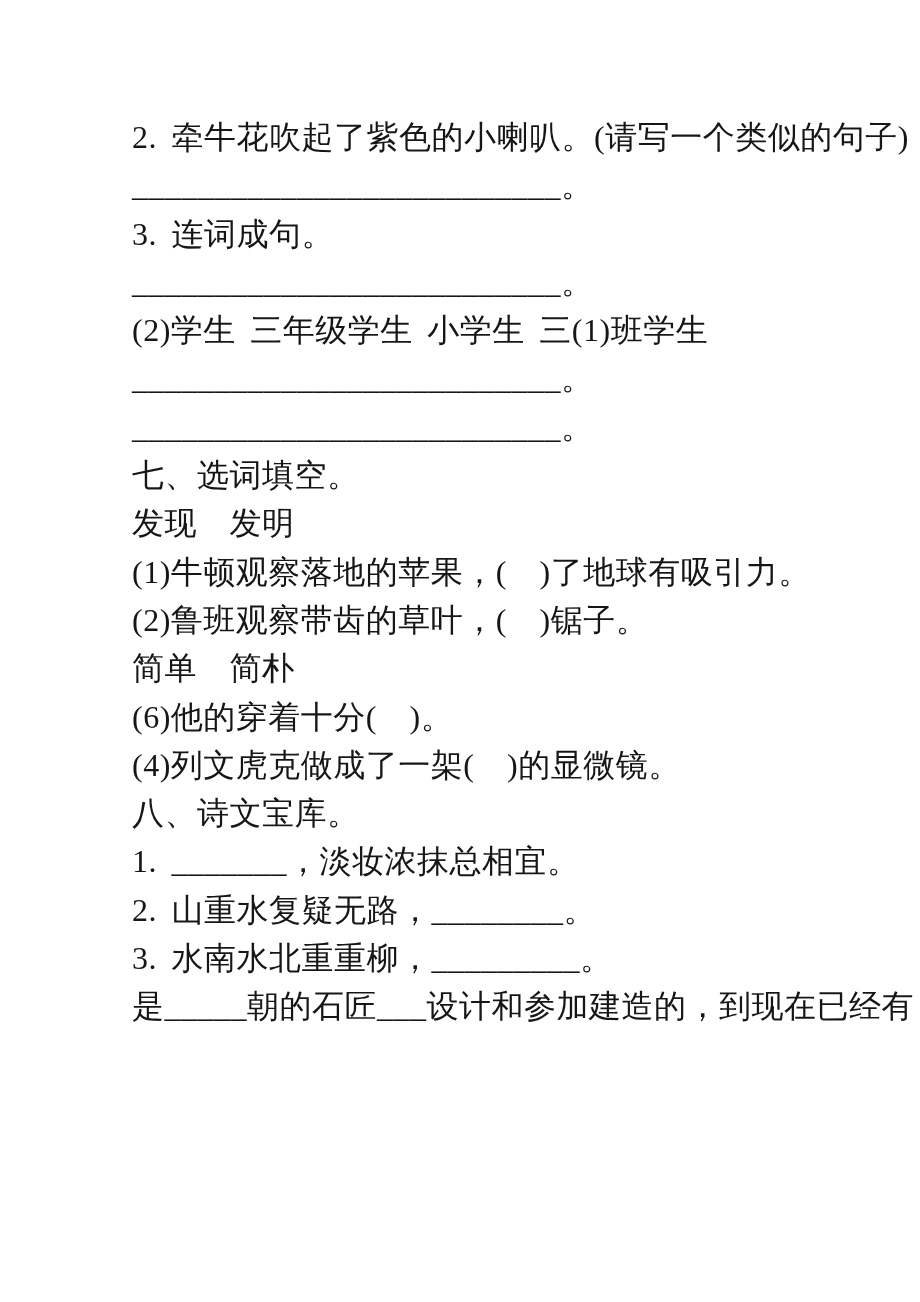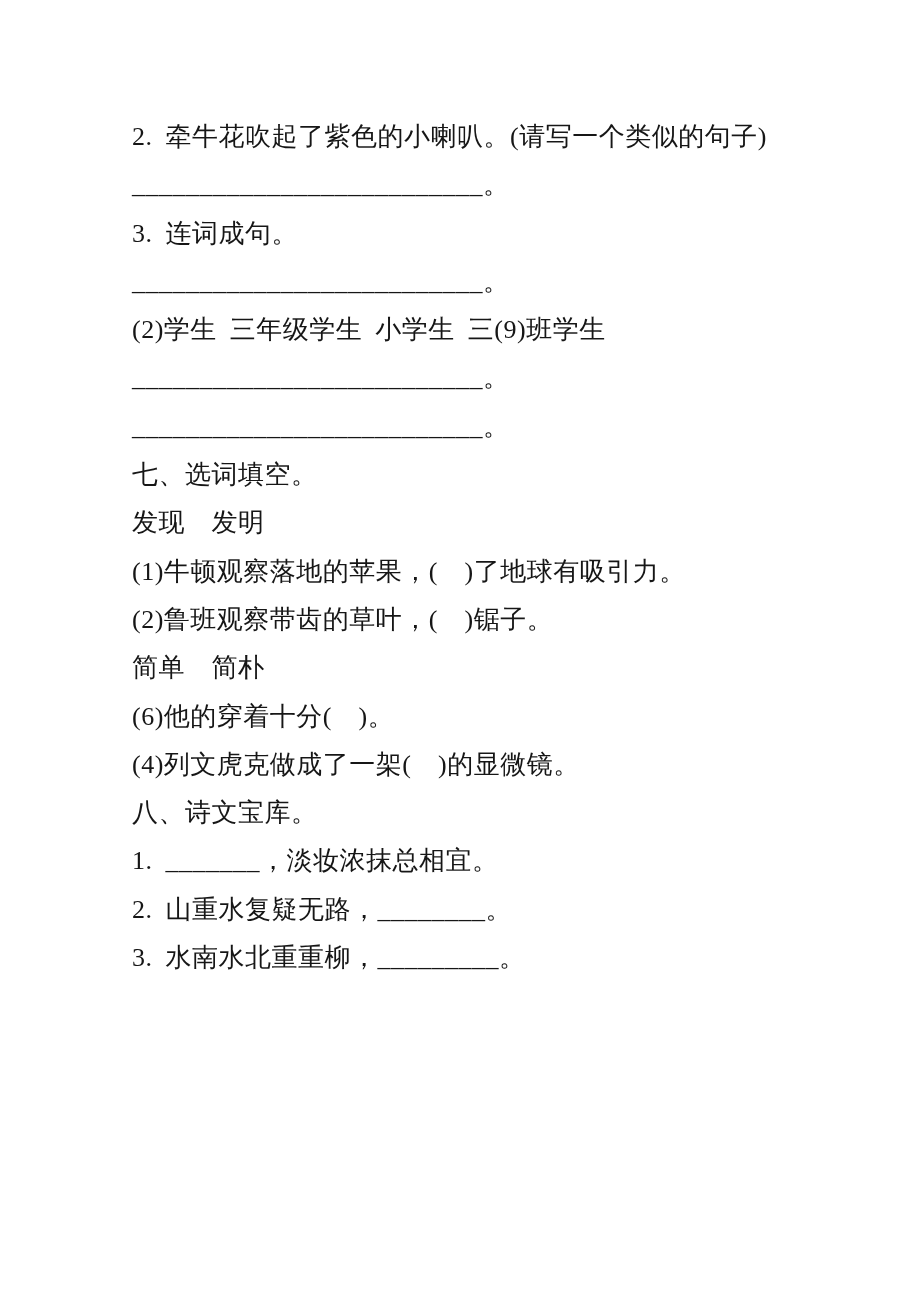--- a/index.html
+++ b/index.html
@@ -14,44 +14,45 @@
     font-family: "Liberation Serif", "DejaVu Serif", serif;
   }
   .page {
     box-sizing: border-box;
     width: 920px;
     height: 1302px;
     padding: 113px 90px 0 132px;
     background: #ffffff;
   }
   .line {
-    font-size: 26px;
+    font-size: 32px;
     line-height: 48.3px;
     letter-spacing: 0.5px;
     word-spacing: 6px;
     color: #161616;
     white-space: pre;
     font-weight: 500;
   }
 </style>
 </head>
 <body>
 
 <div class="page">
   <div class="line">2. 牵牛花吹起了紫色的小喇叭。(请写一个类似的句子)</div>
   <div class="line">__________________________。</div>
   <div class="line">3. 连词成句。</div>
   <div class="line">__________________________。</div>
-  <div class="line">(2)学生 三年级学生 小学生 三(9)班学生</div>
+  <div class="line">(2)学生 三年级学生 小学生 三(1)班学生</div>
   <div class="line">__________________________。</div>
   <div class="line">__________________________。</div>
   <div class="line">七、选词填空。</div>
   <div class="line">发现　发明</div>
   <div class="line">(1)牛顿观察落地的苹果，(　)了地球有吸引力。</div>
   <div class="line">(2)鲁班观察带齿的草叶，(　)锯子。</div>
   <div class="line">简单　简朴</div>
   <div class="line">(6)他的穿着十分(　)。</div>
   <div class="line">(4)列文虎克做成了一架(　)的显微镜。</div>
   <div class="line">八、诗文宝库。</div>
   <div class="line">1. _______，淡妆浓抹总相宜。</div>
   <div class="line">2. 山重水复疑无路，________。</div>
   <div class="line">3. 水南水北重重柳，_________。</div>
+  <div class="line">是_____朝的石匠___设计和参加建造的，到现在已经有</div>
 </div>
 
 </body></html>

